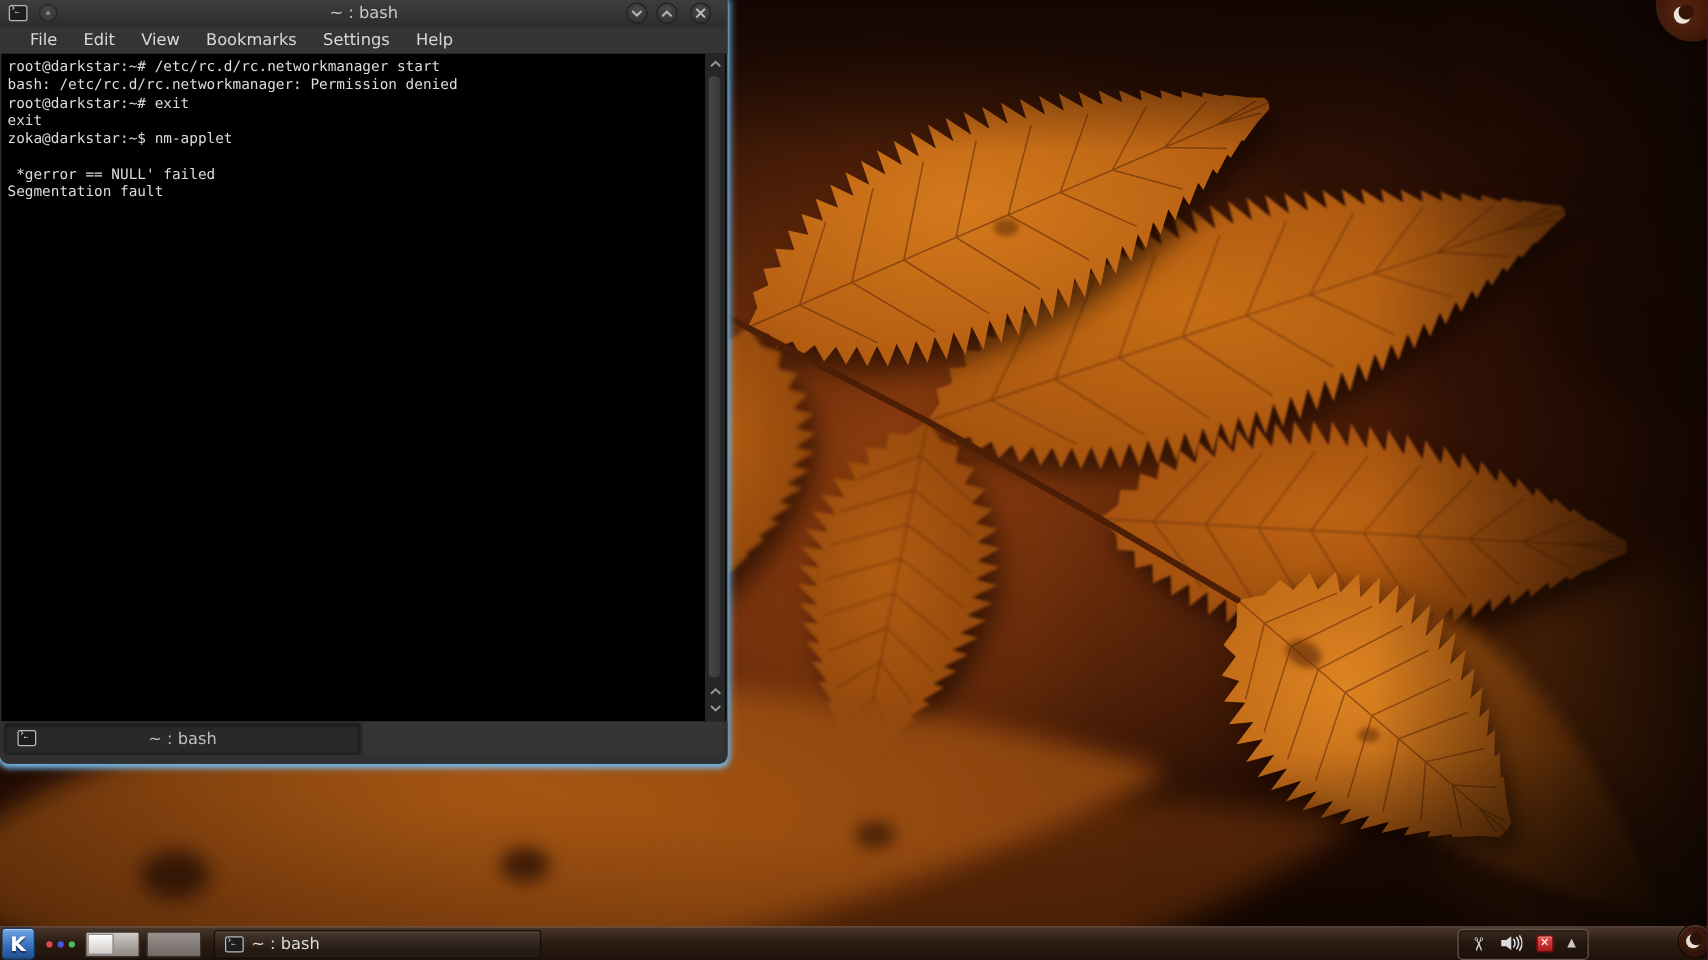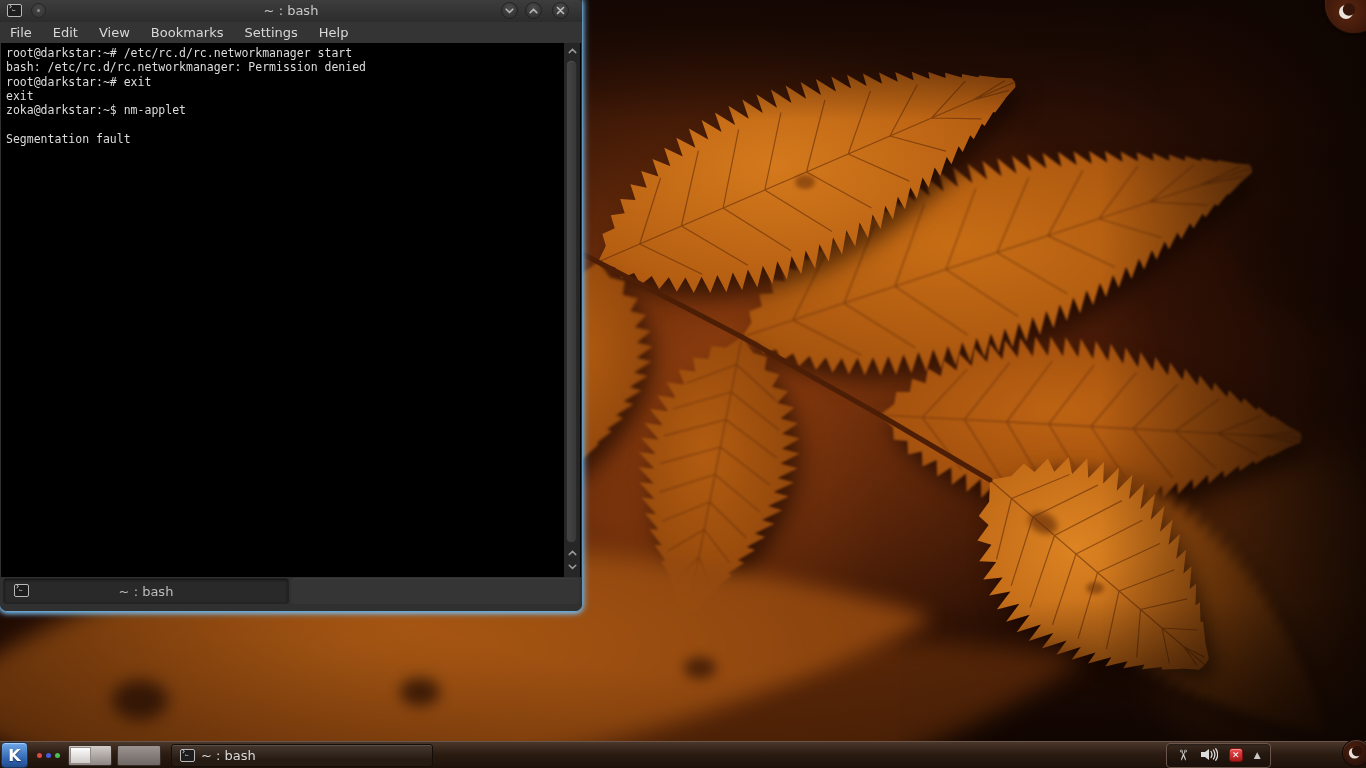--- a/index.html
+++ b/index.html
@@ -27,21 +27,21 @@
   .tb-pin{position:absolute;left:31px;top:3px;width:15px;height:15px;border-radius:50%;
     background:radial-gradient(circle at 50% 38%,#474747,#333);border:1px solid #262626;box-sizing:border-box;}
   .tb-pin::after{content:"";position:absolute;left:5px;top:5px;width:3px;height:3px;border-radius:50%;background:#8d8d8d;}
   .tb-btn{position:absolute;top:2px;width:17px;height:17px;border-radius:50%;
     background:radial-gradient(circle at 50% 35%,#4c4c4c,#333 75%);border:1px solid #222;
     box-sizing:border-box;display:flex;align-items:center;justify-content:center;}
   .tb-btn svg{display:block;}
   #btn-min{right:64px;} #btn-max{right:40px;} #btn-close{right:13px;}
 
   .menubar{position:absolute;left:0;top:22px;right:0;height:21px;background:#343434;
-    display:flex;align-items:center;gap:21px;padding-left:10px;font-size:13px;color:#d8d8d8;}
+    display:flex;align-items:center;gap:21px;padding-left:24px;font-size:13px;color:#d8d8d8;}
   .menu-item{cursor:default;}
 
   .term-area{position:absolute;left:1px;top:43px;width:580px;height:534px;background:#000;}
   .term-text{position:absolute;left:5px;top:3px;right:19px;bottom:0;
     font-family:"DejaVu Sans Mono","Liberation Mono",monospace;font-size:11.5px;color:#dcdcdc;}
   .term-line{height:14.3px;white-space:pre;}
   .cursor{display:inline-block;width:7px;height:12px;background:#b4b4b4;vertical-align:-2px;}
 
   .scrollbar{position:absolute;right:1px;top:0;width:16px;height:534px;background:#262626;}
   .sb-btn{position:absolute;left:0;width:16px;height:14px;display:flex;align-items:center;justify-content:center;}
@@ -239,20 +239,21 @@
     </div>
 
     <div class="term-area">
       <div class="term-text">
         <div class="term-line">root@darkstar:~# /etc/rc.d/rc.networkmanager start</div>
         <div class="term-line">bash: /etc/rc.d/rc.networkmanager: Permission denied</div>
         <div class="term-line">root@darkstar:~# exit</div>
         <div class="term-line">exit</div>
         <div class="term-line">zoka@darkstar:~$ nm-applet</div>
         <div class="term-line"></div>
+        <div class="term-line"> *gerror == NULL' failed</div>
         <div class="term-line">Segmentation fault</div>
       </div>
 
       <div class="scrollbar">
         <span class="sb-btn" id="sb-up">
           <svg width="9" height="6">
             <path d="M1.2 4.6 L4.5 1.4 L7.8 4.6" stroke="#9a9a9a" stroke-width="1.5" fill="none" stroke-linecap="round"></path>
           </svg>
         </span>
         <span class="sb-thumb"></span>

